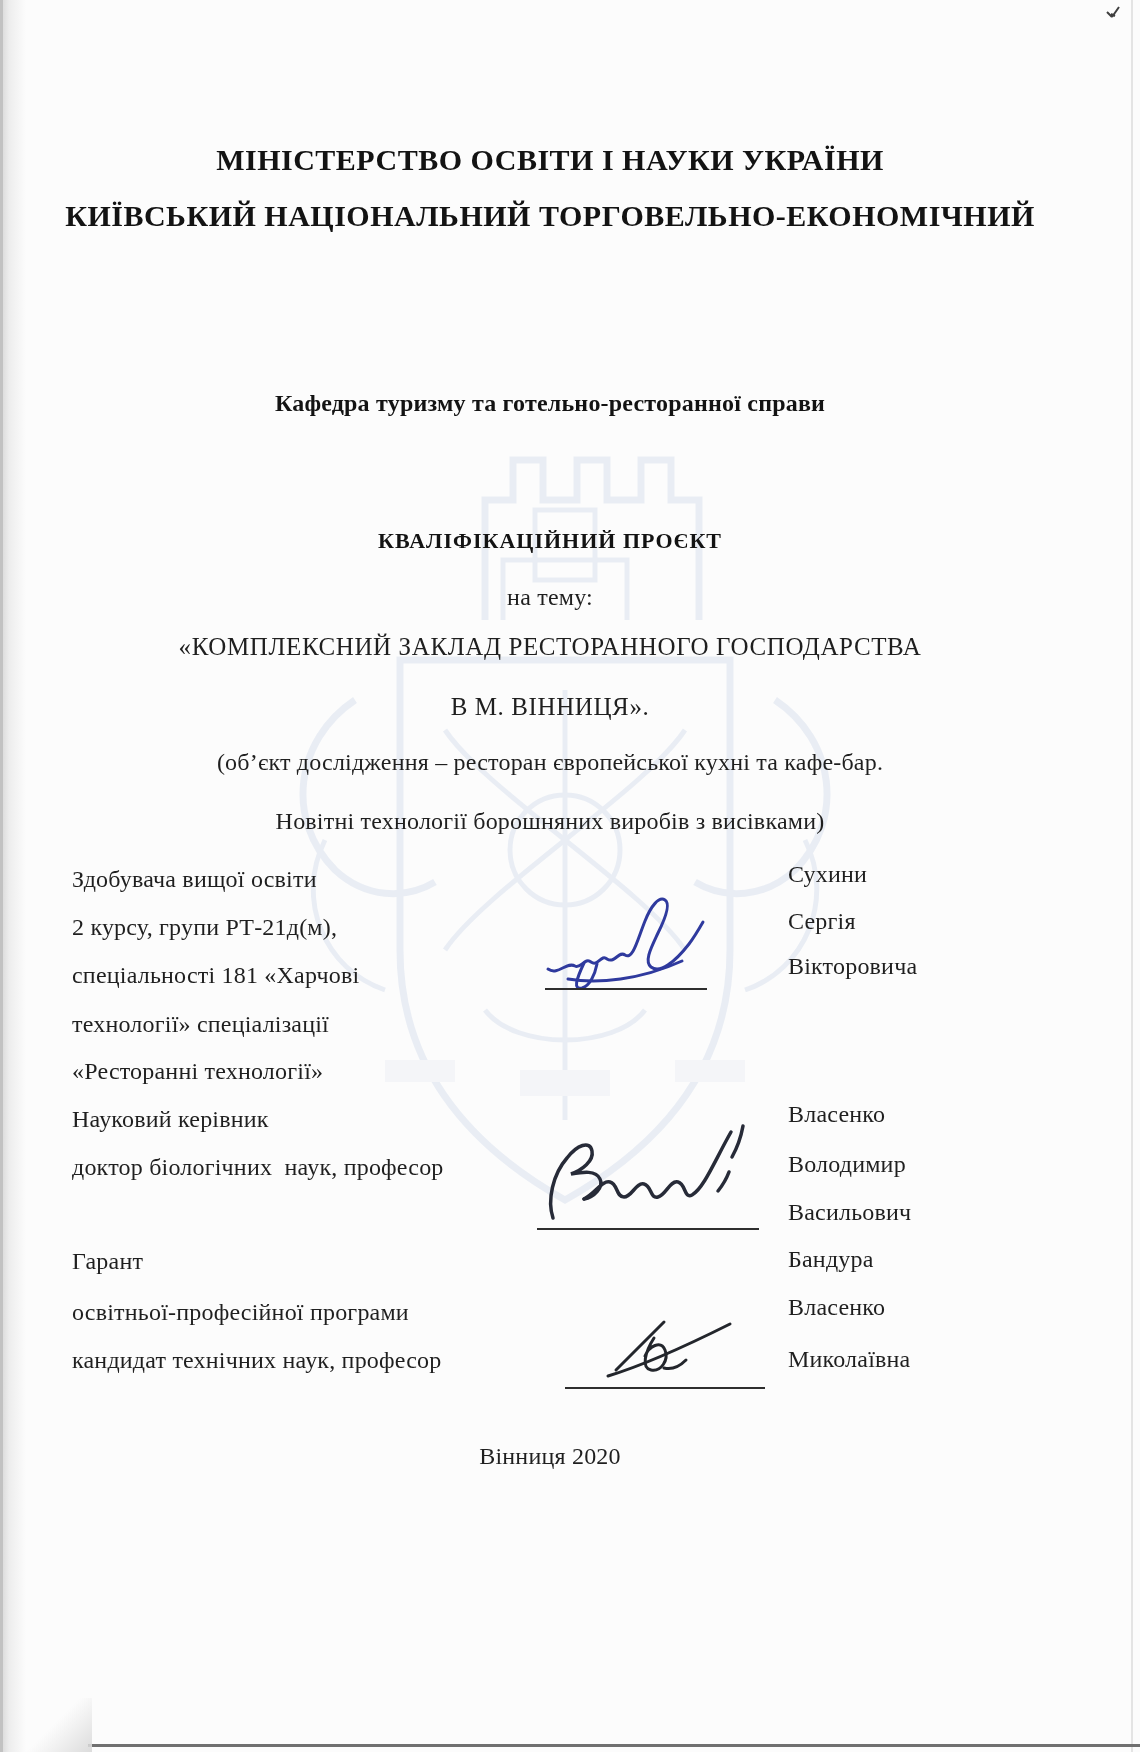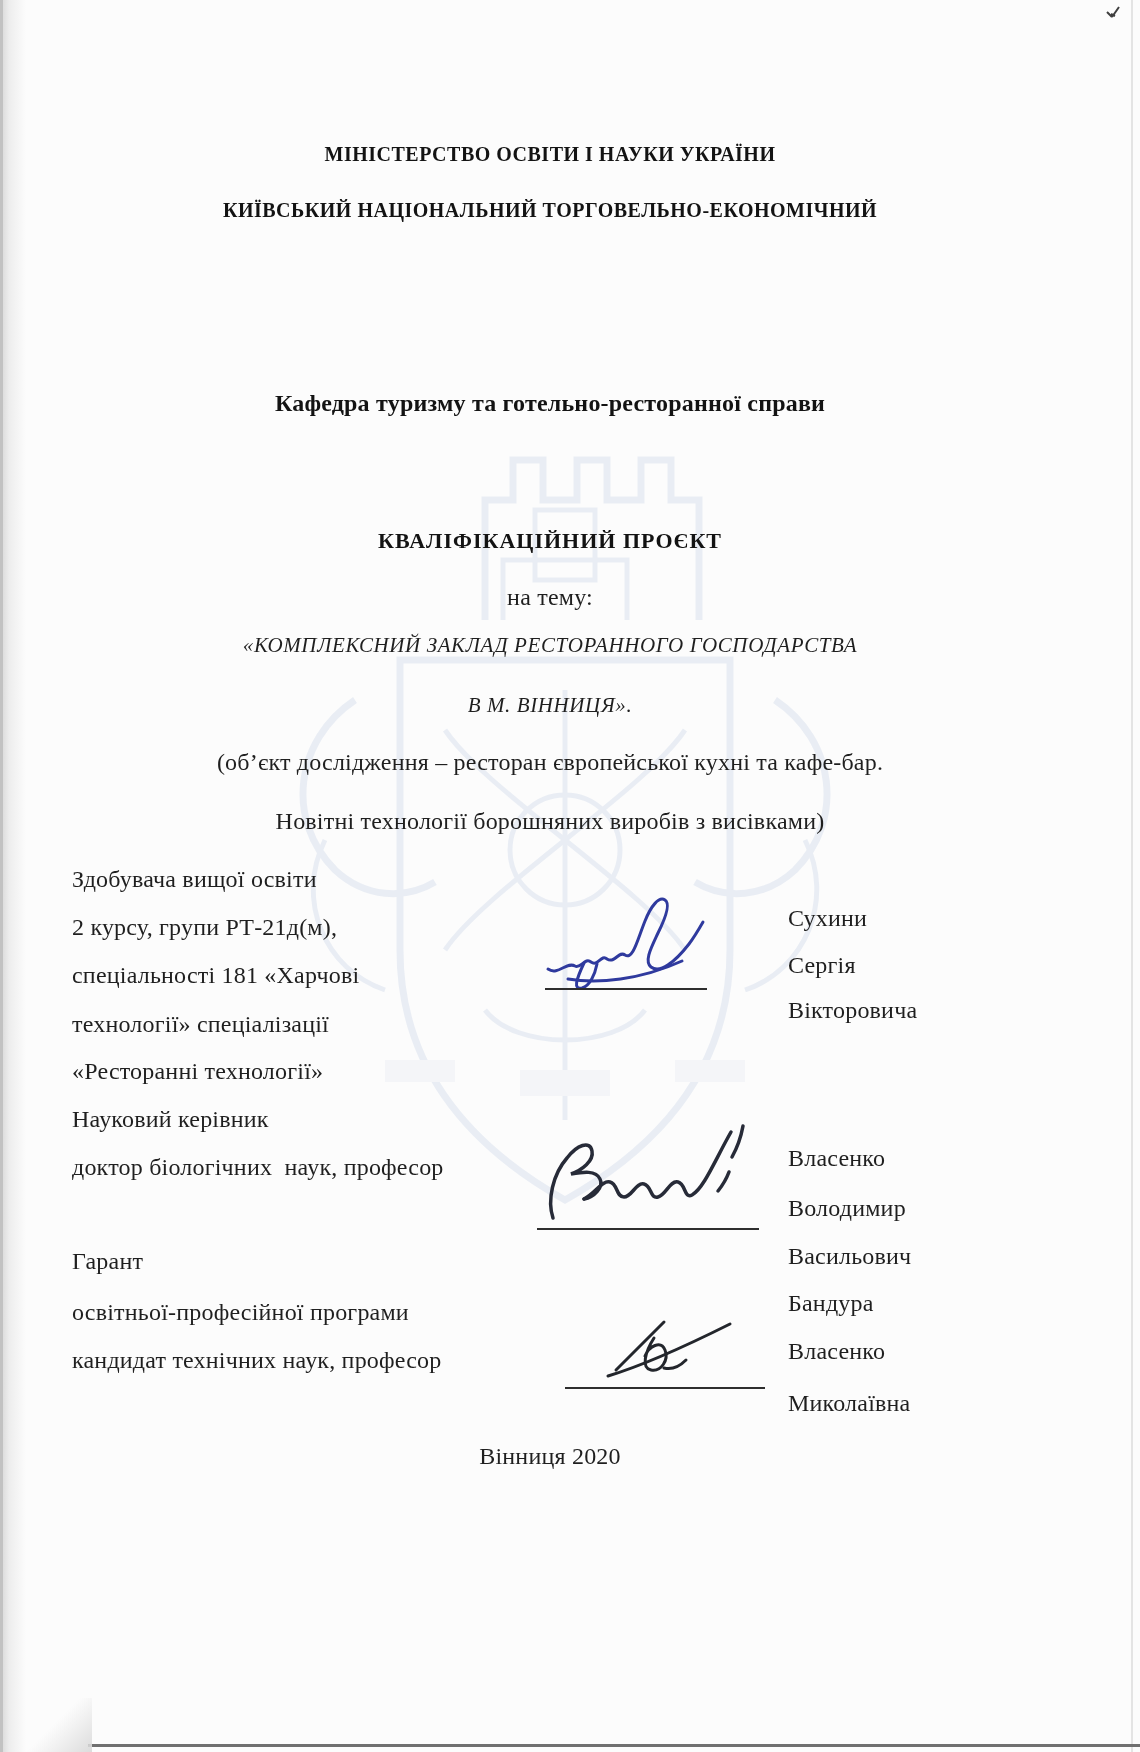--- a/index.html
+++ b/index.html
@@ -38,26 +38,26 @@
   }
   
   .cline{
     position:absolute;left:40px;width:1020px;text-align:center;
     line-height:1.15;white-space:pre;
   }
   .lline{
     position:absolute;left:72px;text-align:left;line-height:1.15;white-space:pre;
   }
   .rline{
-    position:absolute;left:788px;text-align:left;line-height:1.15;white-space:pre;margin-top:44px;
+    position:absolute;left:788px;text-align:left;line-height:1.15;white-space:pre;
   }
   .b{font-weight:700;color:#131313;}
-  .fs-head{font-size:20px;letter-spacing:.5px;}
+  .fs-head{font-size:30px;letter-spacing:.5px;}
   .fs-proj{font-size:22px;letter-spacing:1px;}
-  .fs-topic{font-size:21px;letter-spacing:.6px;font-style:italic;}
+  .fs-topic{font-size:25px;letter-spacing:.6px;}
   .fs-body{font-size:24px;letter-spacing:.2px;}
   .sig{position:absolute;}
   .sigline{position:absolute;height:2px;background:#2e2e2e;}
   .penmark{position:absolute;left:1103px;top:4px;width:20px;height:18px;}
 </style>
 </head>
 <body>
 
 <div class="page">
 

